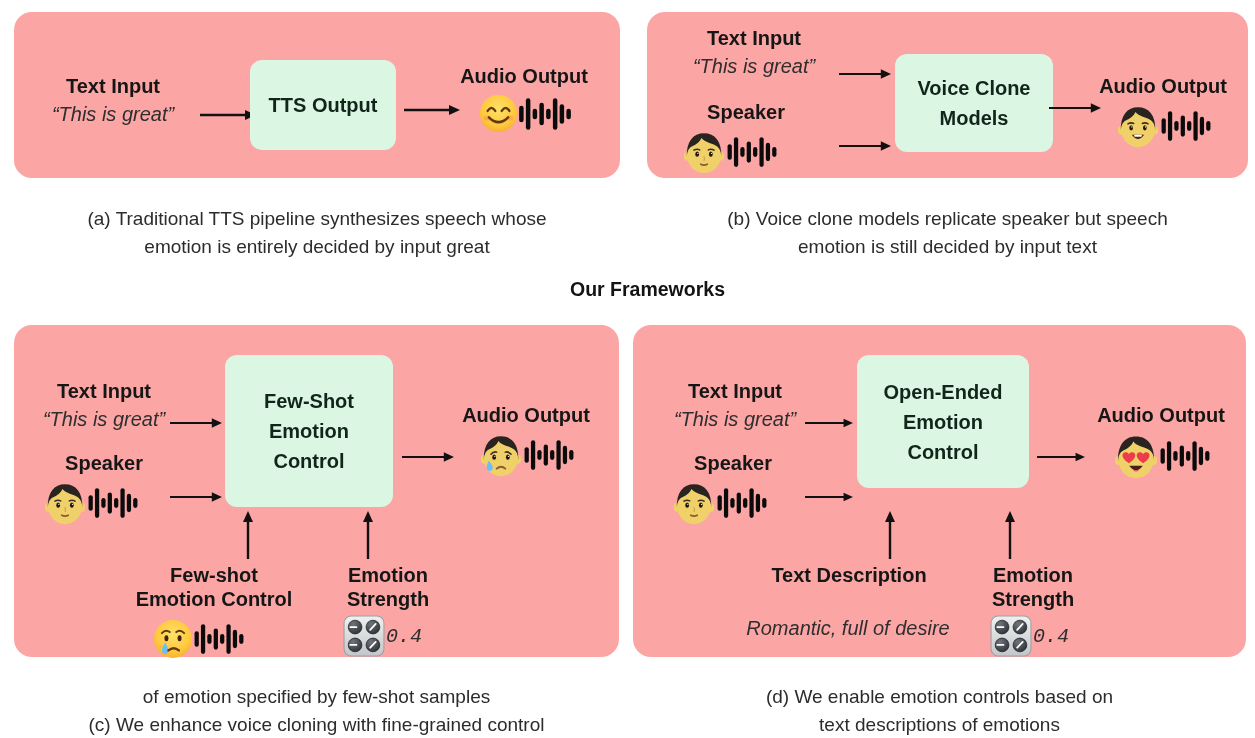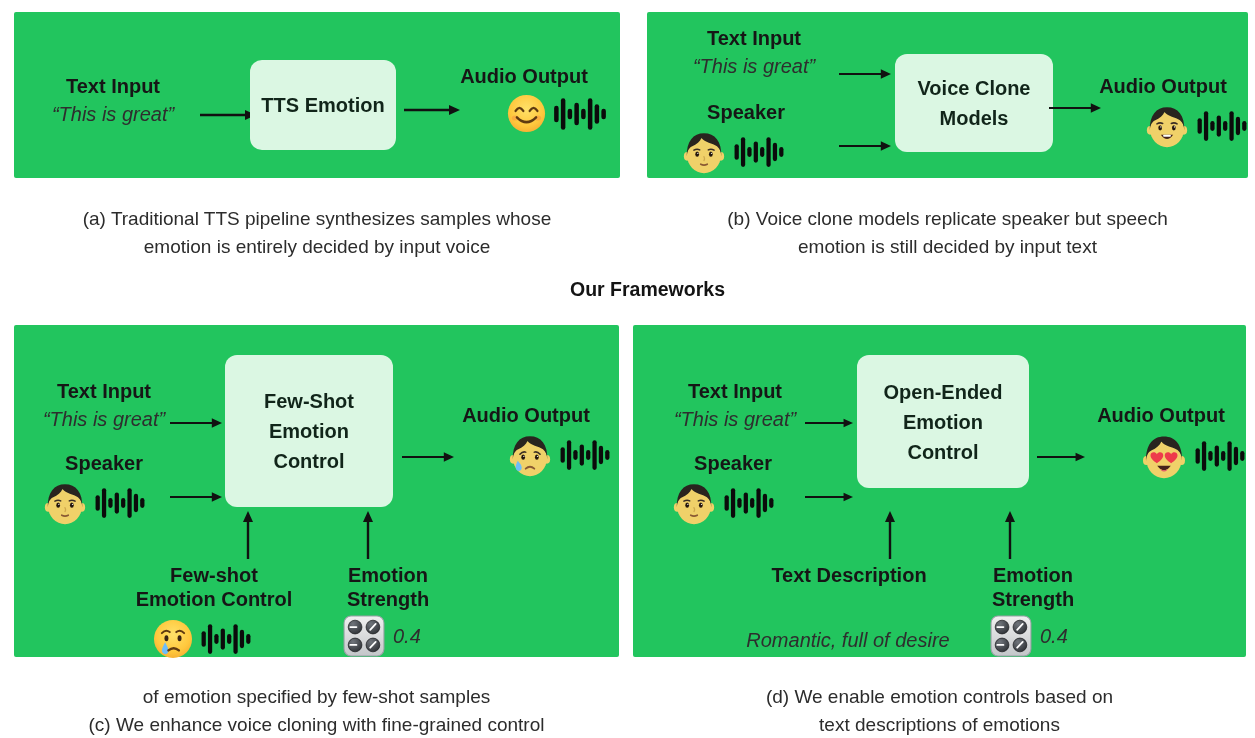--- a/index.html
+++ b/index.html
@@ -1,25 +1,25 @@
 <!DOCTYPE html>
 <html><head>
 <meta charset="utf-8">
 <style>
   html,body{margin:0;padding:0;background:#ffffff;}
   .page{position:relative;width:1255px;height:738px;background:#ffffff;overflow:hidden;
         font-family:"Liberation Sans","DejaVu Sans",sans-serif;color:#161616;}
-  .panel{position:absolute;background:#22c55e;border-radius:2px;}
+  .panel{position:absolute;background:#fca5a5;border-radius:18px;}
   .abs{position:absolute;}
   .lbl{font-weight:700;font-size:20px;line-height:24px;color:#161616;white-space:nowrap;}
   .quote{font-style:italic;font-size:20px;line-height:24px;color:#2e2e2e;white-space:nowrap;margin-top:4px;}
   .center{text-align:center;}
   .model-box{position:absolute;background:#dbf7e3;border-radius:12px;display:flex;flex-direction:column;
              align-items:center;justify-content:center;font-weight:700;font-size:20px;line-height:30px;color:#11251a;}
-  .row{display:flex;align-items:center;justify-content:flex-end;gap:7px;margin-top:5px;}
+  .row{display:flex;align-items:center;justify-content:center;margin-top:5px;font-family:Liberation Mono, monospace;}
   .cap{position:absolute;text-align:center;font-size:19px;line-height:28px;color:#2c2c2c;}
   .cap span{display:block;}
   .heading{position:absolute;left:0;width:1255px;text-align:center;font-weight:700;font-size:19.5px;color:#141414;margin-left:20px;}
   .val{font-style:italic;font-size:20px;color:#2e2e2e;}
   svg.arr,svg.arrup{display:block;}
 </style>
 </head>
 <body>
 
 <div class="page">
@@ -151,40 +151,40 @@
 
 <section class="panel" style="left:14px;top:12px;width:606px;height:166px">
   <div class="abs center" style="left:16px;top:62px;width:166px">
     <div class="lbl">Text Input</div>
     <div class="quote">“This is great”</div>
   </div>
   <svg class="arr abs" style="left:186px;top:97px" width="56" height="12" viewBox="0 0 56 12">
         <use href="#ic-arrow-right"></use>
       </svg>
   <div class="model-box" style="left:236px;top:48px;width:146px;height:90px">
-    <span>TTS Emotion</span>
+    <span>TTS Output</span>
   </div>
   <svg class="arr abs" style="left:390px;top:92px" width="56" height="12" viewBox="0 0 56 12">
         <use href="#ic-arrow-right"></use>
       </svg>
   <div class="abs center" style="left:428px;top:52px;width:164px">
     <div class="lbl">Audio Output</div>
     <div class="row">
       <svg width="41" height="41" viewBox="0 0 64 64">
             <use href="#ic-smiling-face"></use>
           </svg>
       <svg width="52" height="36" viewBox="0 0 69 48">
             <use href="#ic-waveform"></use>
           </svg>
     </div>
   </div>
 </section>
 <p class="cap" style="left:14px;top:186px;width:606px">
-  <span>(a) Traditional TTS pipeline synthesizes samples whose</span>
-  <span>emotion is entirely decided by input voice</span>
+  <span>(a) Traditional TTS pipeline synthesizes speech whose</span>
+  <span>emotion is entirely decided by input great</span>
 </p>
 
 <section class="panel" style="left:647px;top:12px;width:601px;height:166px">
   <div class="abs center" style="left:24px;top:14px;width:166px">
     <div class="lbl">Text Input</div>
     <div class="quote">“This is great”</div>
   </div>
   <svg class="arr abs" style="left:192px;top:56px" width="52" height="12" viewBox="0 0 56 12">
         <use href="#ic-arrow-right"></use>
       </svg>
@@ -344,21 +344,21 @@
   <svg class="arrup abs" style="left:371px;top:186px" width="12" height="48" viewBox="0 0 12 48">
         <use href="#ic-arrow-up"></use>
       </svg>
   <div class="abs center" style="left:104px;top:238px;width:224px">
     <div class="lbl">Text Description</div>
   </div>
   <div class="abs center" style="left:332px;top:238px;width:136px">
     <div class="lbl">Emotion</div>
     <div class="lbl">Strength</div>
   </div>
-  <div class="abs center val" style="left:85px;top:304px;width:260px;white-space:nowrap">Romantic, full of desire</div>
+  <div class="abs center val" style="left:85px;top:292px;width:260px;white-space:nowrap">Romantic, full of desire</div>
   <div class="abs row" style="left:356px;top:284px">
     <svg width="44" height="44" viewBox="0 0 64 64">
           <use href="#ic-knobs"></use>
         </svg>
     <span class="val">0.4</span>
   </div>
 </section>
 <p class="cap" style="left:633px;top:664px;width:613px">
   <span>(d) We enable emotion controls based on</span>
   <span>text descriptions of emotions</span>

